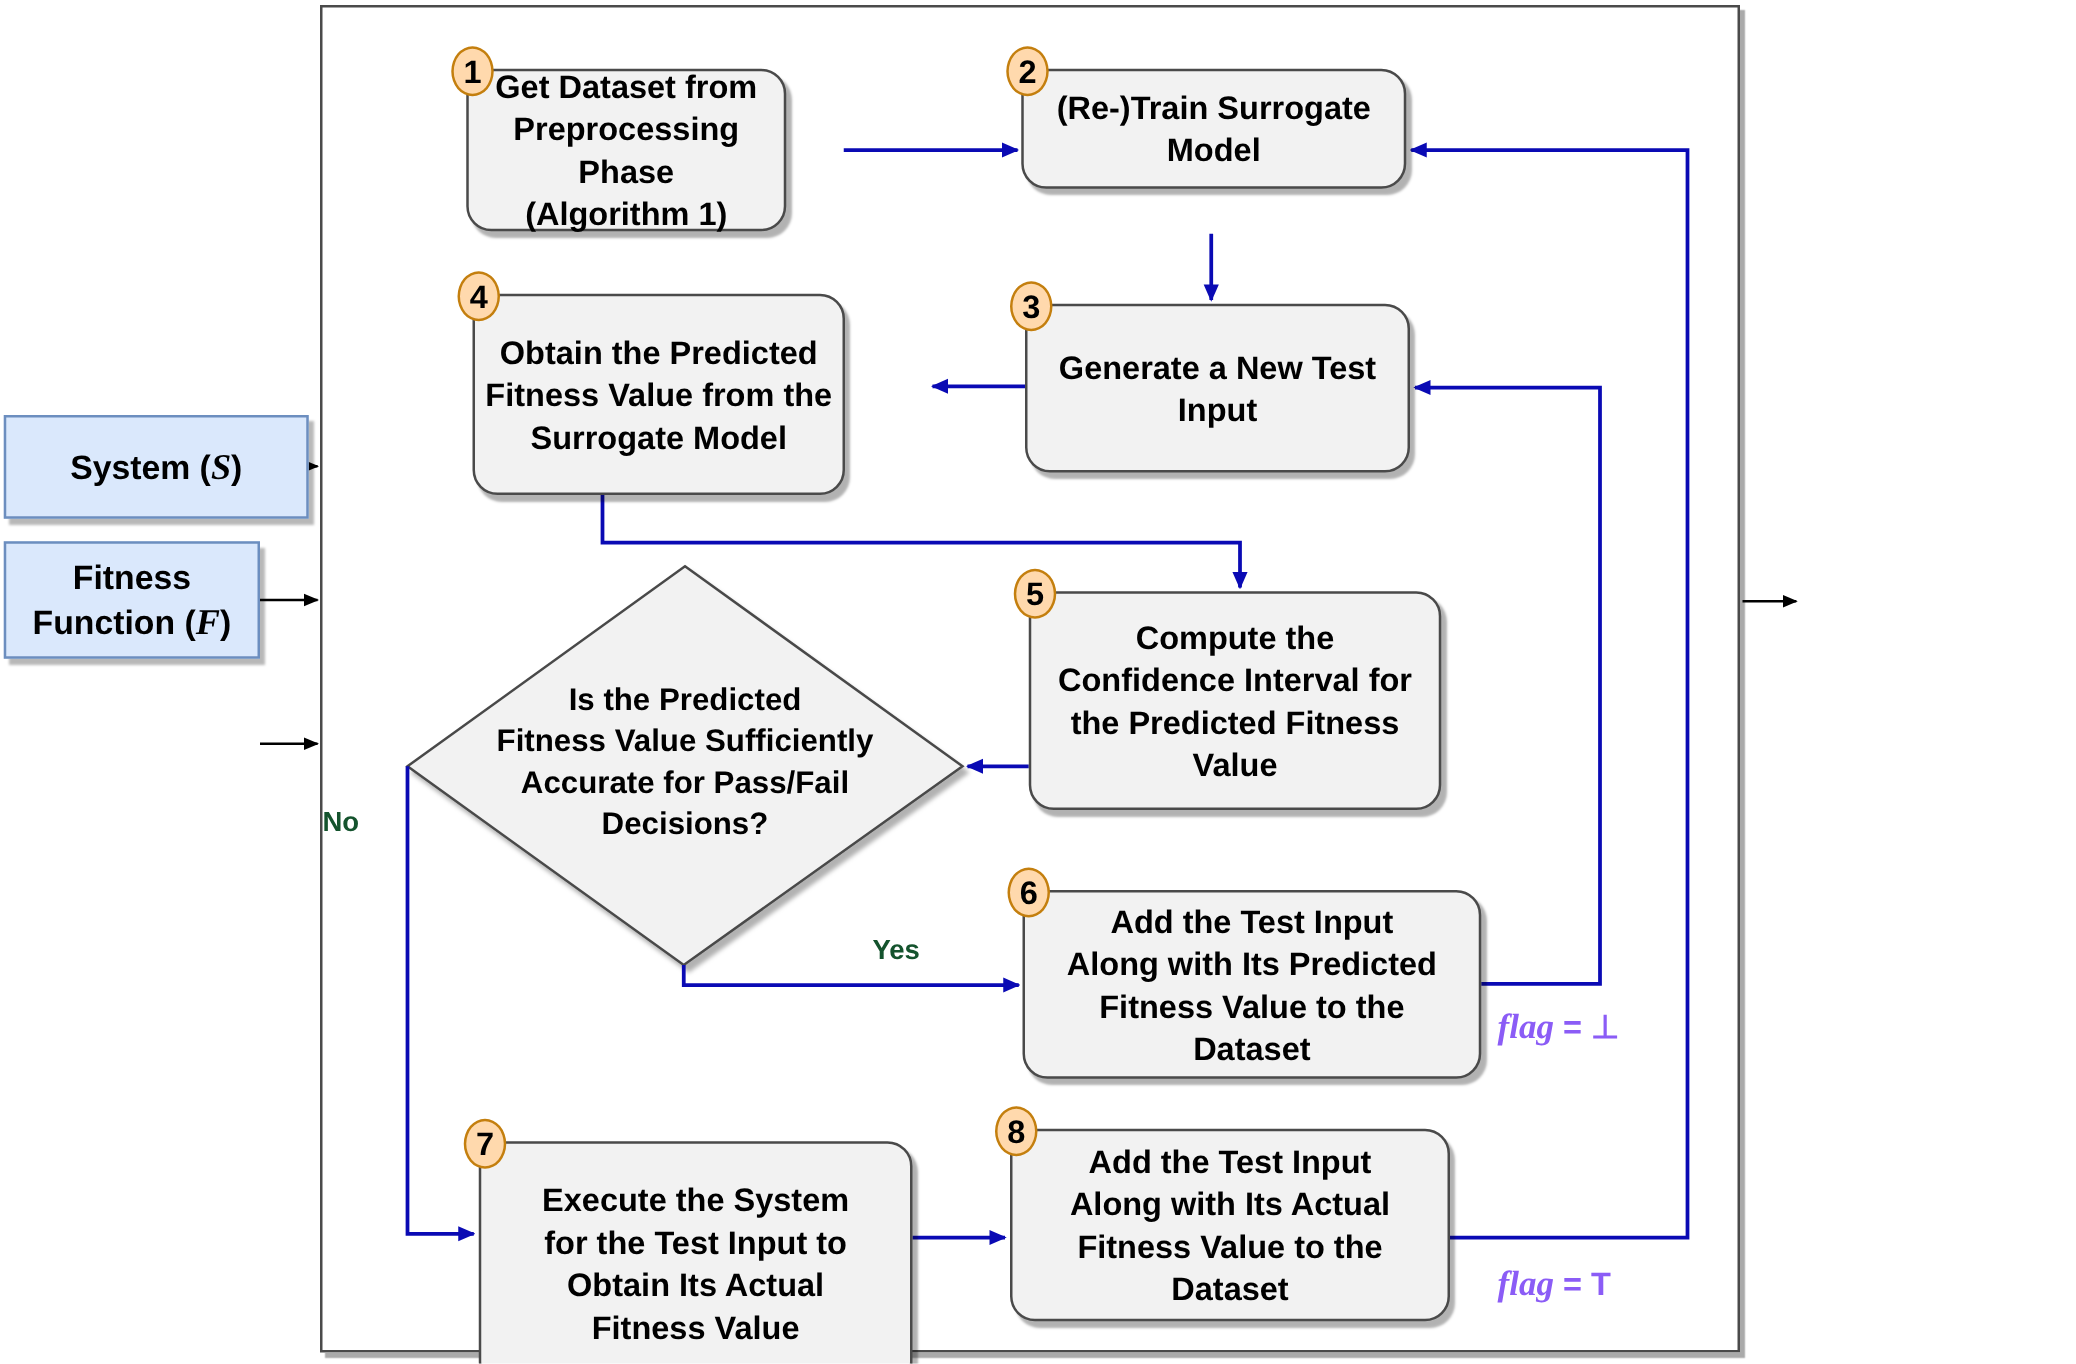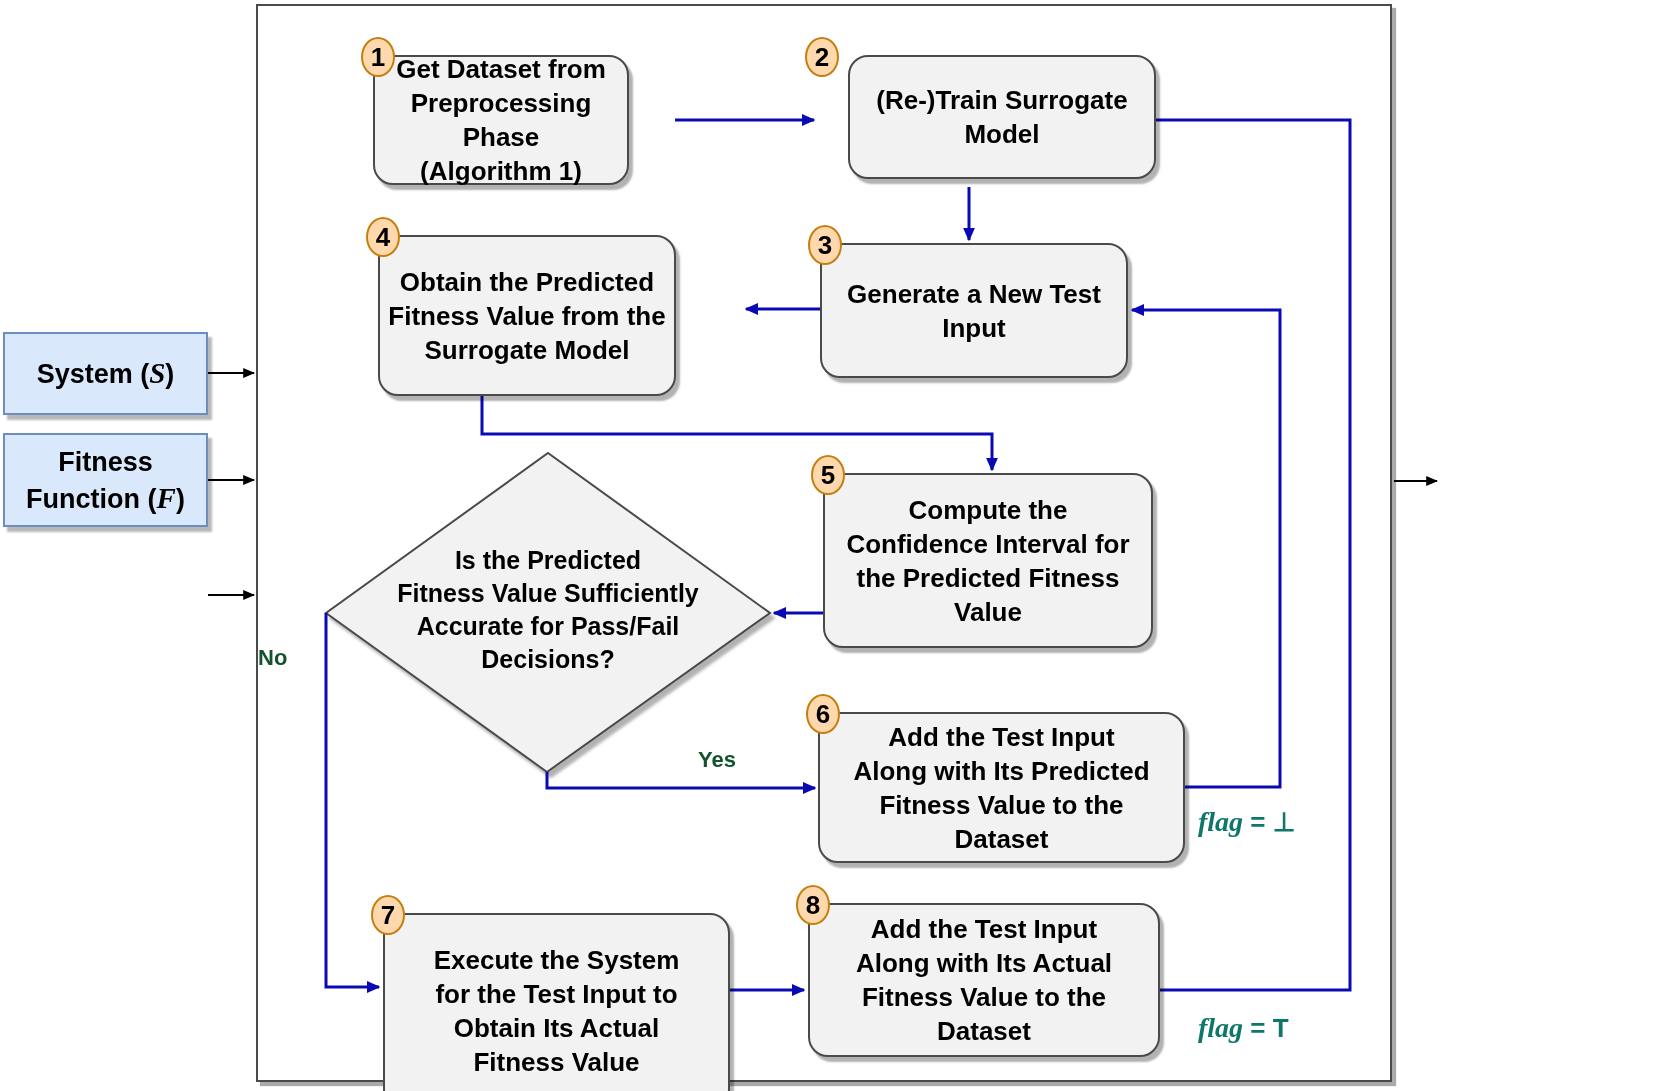--- a/index.html
+++ b/index.html
@@ -45,21 +45,21 @@
     box-sizing:border-box;display:flex;align-items:center;justify-content:center;
     text-align:center;box-shadow:4px 5px 2px rgba(0,0,0,0.28);
     font-weight:bold;font-size:27px;line-height:36px;color:#000;
   }
   .io .mathvar{font-family:"Liberation Serif",serif;font-style:italic;font-weight:bold;font-size:29px;}
   
   .edge-label{
     position:absolute;z-index:4;font-weight:bold;color:#14532d;font-size:22px;text-align:left;
   }
   .flag-label{
-    position:absolute;z-index:4;color:#0f766e;font-size:26px;font-weight:bold;text-align:left;
+    position:absolute;z-index:4;color:#8b5cf6;font-size:26px;font-weight:bold;text-align:left;
     font-family:"Liberation Sans",sans-serif;
   }
   .flag-label .flag-word{font-family:"Liberation Serif",serif;font-style:italic;font-weight:bold;font-size:28px;}
 </style>
 </head>
 <body>
 
 <div id="stage">
 
   <div class="frame"></div>
@@ -96,21 +96,21 @@
     <path d="M1394 481 H1437" stroke="#000" stroke-width="2" fill="none" marker-end="url(#ak)"></path>
   </svg>
 
   <div class="node" style="left:373px;top:55px;width:256px;height:130px">
     <span class="node-text">Get Dataset from
 Preprocessing Phase
 (Algorithm 1)</span>
   </div>
   <div class="badge" style="left:361px;top:37px">1</div>
 
-  <div class="node" style="left:848px;top:55px;width:308px;height:124px">
+  <div class="node" style="left:817px;top:55px;width:308px;height:96px">
     <span class="node-text">(Re-)Train Surrogate
 Model</span>
   </div>
   <div class="badge" style="left:805px;top:37px">2</div>
 
   <div class="node" style="left:820px;top:243px;width:308px;height:135px">
     <span class="node-text">Generate a New Test
 Input</span>
   </div>
   <div class="badge" style="left:808px;top:225px">3</div>
@@ -154,21 +154,21 @@
   </div>
   <div class="badge" style="left:796px;top:885px">8</div>
 
   <div class="diamond-text" style="left:363px;top:544px;width:370px;height:136px">
     <span class="node-text">Is the Predicted
 Fitness Value Sufficiently
 Accurate for Pass/Fail
 Decisions?</span>
   </div>
 
-  <div class="io" style="left:3px;top:332px;width:205px;height:83px">
+  <div class="io" style="left:3px;top:332px;width:244px;height:83px">
     <span><span>System (</span><span class="mathvar">S</span><span>)</span></span>
   </div>
   <div class="io" style="left:3px;top:433px;width:205px;height:94px">
     <span><span>Fitness Function (</span><span class="mathvar">F</span><span>)</span></span>
   </div>
 
   <div class="edge-label" style="left:258px;top:645px;width:60px">No</div>
   <div class="edge-label" style="left:698px;top:747px;width:72px">Yes</div>
 
   <div class="flag-label" style="left:1198px;top:806px;width:160px">

